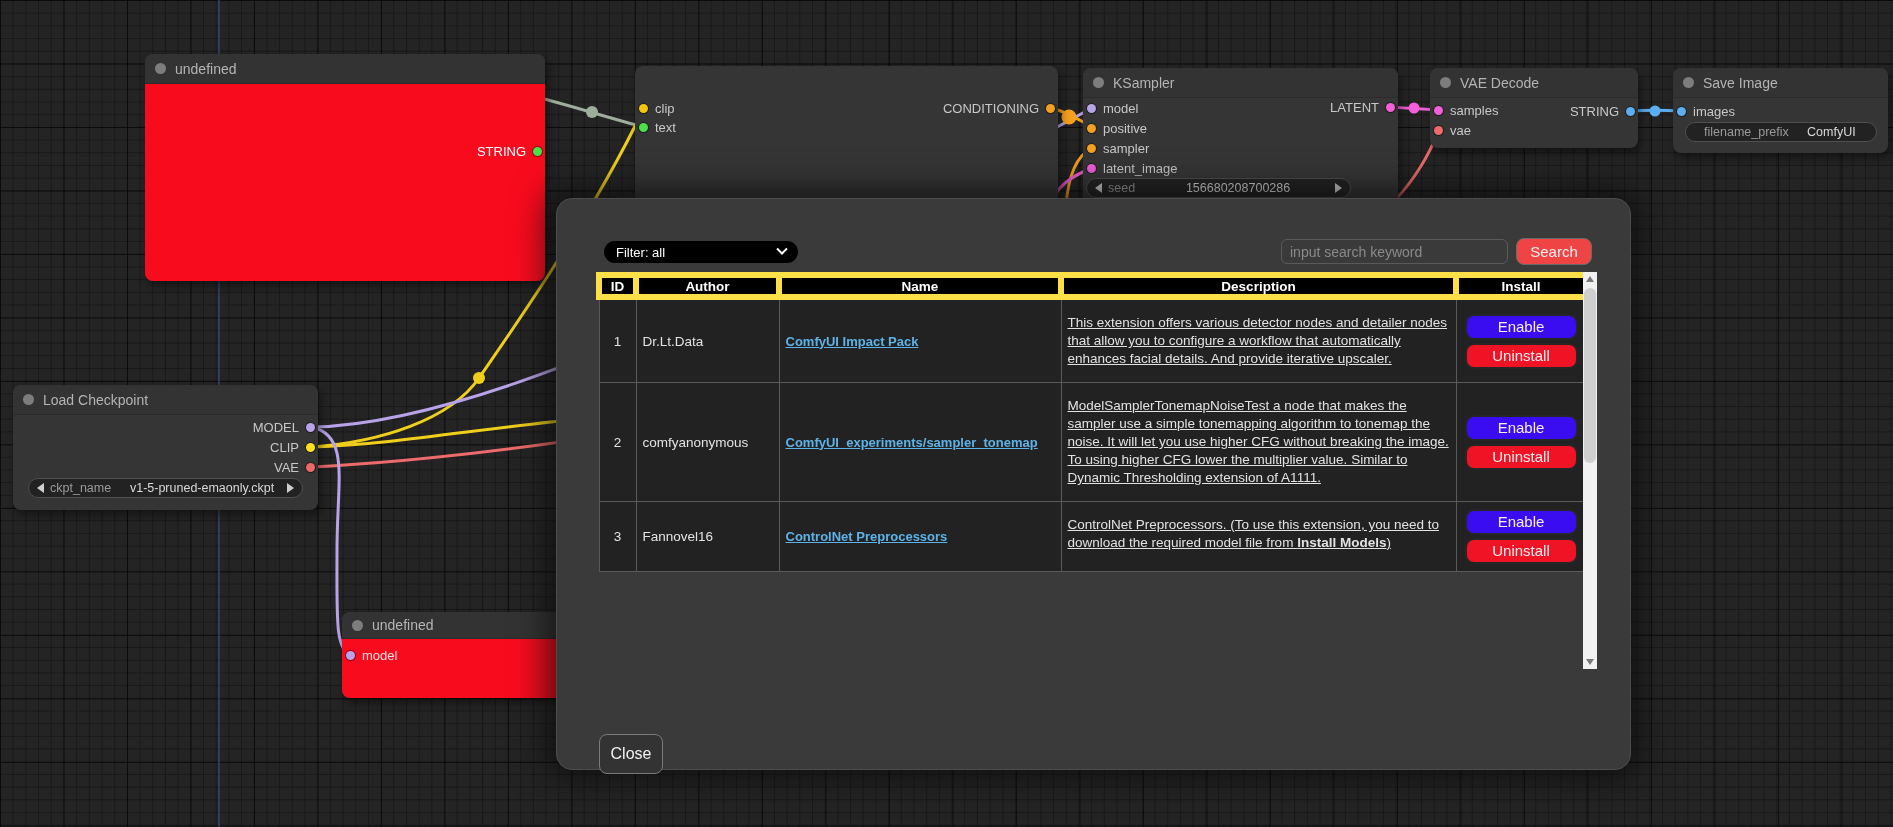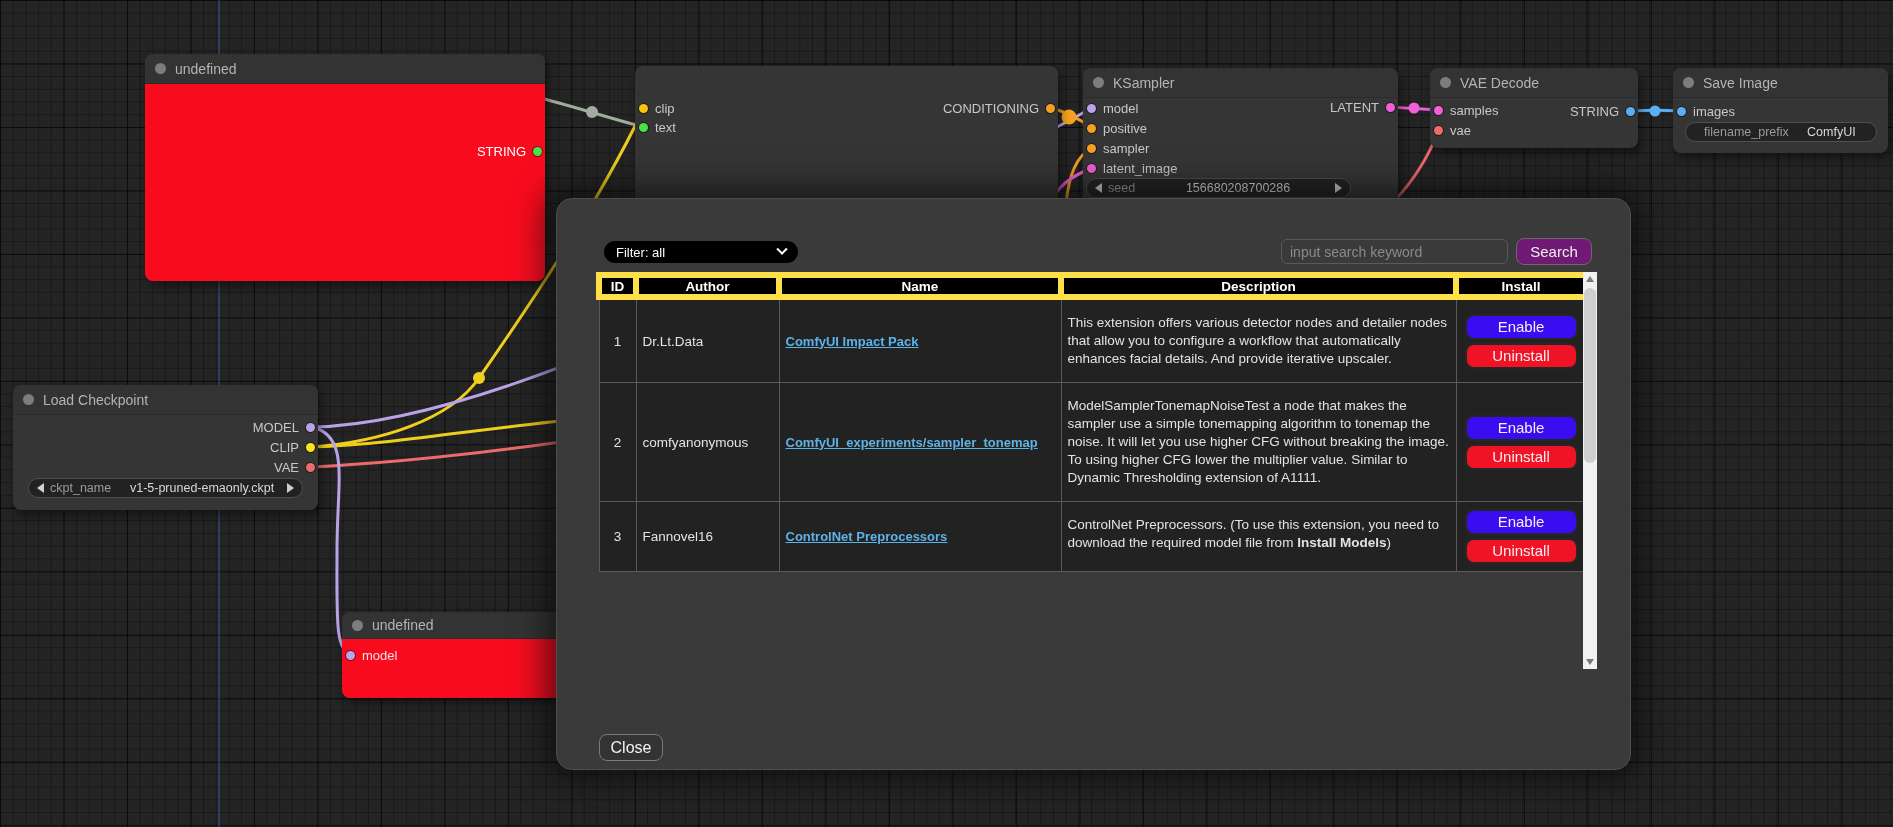--- a/index.html
+++ b/index.html
@@ -43,42 +43,42 @@
   .modal{position:absolute;left:556px;top:198px;width:1075px;height:572px;z-index:10;
     background:#3a3a3a;border:1px solid #4d4d4d;border-radius:16px;
     box-shadow:0 0 35px 10px rgba(0,0,0,.65), 0 0 70px rgba(255,255,255,.06);}
   .filter-select{position:absolute;left:47px;top:42px;width:194px;height:22px;background:#000;border-radius:11px;
     color:#fff;font-size:13px;display:flex;align-items:center;padding:0 12px;cursor:pointer;}
   .filter-select .ftxt{flex:1;}
   .chev{width:8px;height:8px;border-right:2px solid #fff;border-bottom:2px solid #fff;transform:rotate(45deg) translate(-2px,-2px);}
   .search-input{position:absolute;left:724px;top:40px;width:227px;height:25px;background:#3a3a3a;
     border:1px solid #5a5a5a;border-radius:6px;color:#ddd;font-size:14px;padding:0 8px;outline:none;}
   .search-input::placeholder{color:#8a8a8a;}
-  .search-btn{position:absolute;left:959px;top:39px;width:76px;height:27px;background:#701a75;
+  .search-btn{position:absolute;left:959px;top:39px;width:76px;height:27px;background:#ef4444;
     border:1px solid #6a6a6a;border-radius:8px;color:#efefef;font-size:15px;cursor:pointer;}
   .mgr-table{position:absolute;left:39px;top:73px;width:987px;border-collapse:collapse;table-layout:fixed;}
   .mgr-table th{background:#000;color:#fff;font-size:13.5px;font-weight:bold;height:22px;
     border:6px solid #fde047;padding:0 2px;}
   .mgr-table td{background:#222222;border:1px solid #5a5a5a;color:#e2e2e2;font-size:13.5px;
     padding:2px 6px;vertical-align:middle;}
   td.c-id{text-align:center;}
-  td.c-desc{vertical-align:top;line-height:18px;padding:14px 6px;}
+  td.c-desc{vertical-align:top;line-height:18px;padding:14px 6px;text-decoration:underline;}
   td.c-name a{color:#5db3e8;font-weight:bold;text-decoration:underline;font-size:13px;white-space:nowrap;cursor:pointer;}
   td.c-install{text-align:center;padding:4px 0;}
   .btn-enable,.btn-uninstall{display:block;width:113px;height:26px;margin:3px auto;border-radius:9px;
     border:2px solid #262626;color:#f5f0f0;font-size:15px;cursor:pointer;line-height:20px;}
   .btn-enable{background:#3a0cf0;}
   .btn-uninstall{background:#f01225;}
   .scrollbar{position:absolute;left:1026px;top:73px;width:14px;height:397px;background:#f1f1f1;}
   .sb-arrow{position:absolute;left:0;width:14px;height:14px;display:flex;align-items:center;justify-content:center;cursor:pointer;}
   .sb-up{top:0;} .sb-down{bottom:0;}
   .tri-up{width:0;height:0;border-left:4px solid transparent;border-right:4px solid transparent;border-bottom:6px solid #7a7a7a;}
   .tri-down{width:0;height:0;border-left:4px solid transparent;border-right:4px solid transparent;border-top:6px solid #7a7a7a;}
   .sb-thumb{position:absolute;left:1px;top:16px;width:12px;height:175px;background:#cfcfcf;border-radius:6px;cursor:grab;}
-  .close-btn{position:absolute;left:42px;top:535px;width:64px;height:27px;background:#333;
+  .close-btn{position:absolute;left:42px;top:535px;width:64px;height:40px;background:#333;
     border:1px solid #7a7a7a;border-radius:8px;color:#f2f2f2;font-size:16px;cursor:pointer;}
 </style>
 </head>
 <body>
 
 <div class="stage">
 
   <div class="axis-line"></div>
 
   <svg class="wires" width="1893" height="827">

